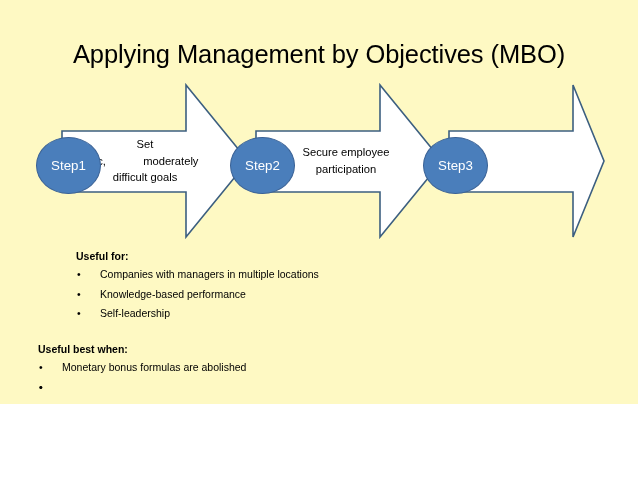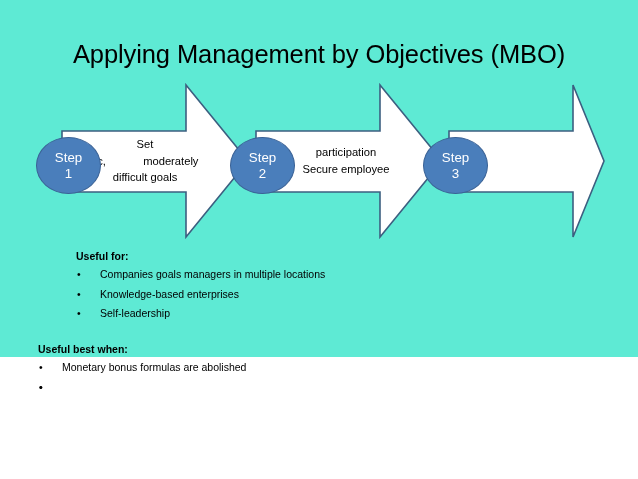--- a/index.html
+++ b/index.html
@@ -12,22 +12,22 @@
     background: #ffffff;
     font-family: "Liberation Sans", sans-serif;
     overflow: hidden;
     position: relative;
   }
 
   #slide {
     position: absolute;
     left: 0; top: 0;
     width: 638px;
-    height: 357px;
-    background: #5eead4;
+    height: 404px;
+    background: #fef9c3;
   }
 
   
   .slide-title {
     position: absolute;
     left: 0;
     top: 40px;
     width: 638px;
     text-align: center;
     font-size: 25.5px;
@@ -66,21 +66,21 @@
   .step-circle {
     position: absolute;
     background: #4a7ebb;
     border: 1px solid #3a6296;
     border-radius: 50%;
     color: #ffffff;
     font-size: 13.3px;
     line-height: 16px;
     text-align: center;
     display: flex;
-    flex-direction: column;
+    flex-direction: row;
     align-items: center;
     justify-content: center;
     box-sizing: border-box;
   }
   .step-circle .num {
     display: block;
   }
 
   
   .section {
@@ -130,22 +130,22 @@
       <polygon points="449,51 573,51 573,5 604,81 573,157 573,112 449,112" fill="#ffffff" stroke="#3c5f80" stroke-width="1.6" stroke-linejoin="miter"></polygon>
     </svg>
 
     <div class="step-text justified" style="left:84px; top:56px; width:122px;">
       <div>Set</div>
       <div style="white-space:pre;">fic,            moderately</div>
       <div>difficult goals</div>
     </div>
 
     <div class="step-text" style="left:288px; top:64px; width:116px;">
+      <div>Secure employee</div>
       <div>participation</div>
-      <div>Secure employee</div>
     </div>
 
 
     <div class="step-circle" style="left:36px; top:57px; width:65px; height:57px;">
       <span class="num">Step</span>
       <span class="num">1</span>
     </div>
 
     <div class="step-circle" style="left:230px; top:57px; width:65px; height:57px;">
       <span class="num">Step</span>
@@ -157,25 +157,25 @@
       <span class="num">3</span>
     </div>
 
   </div>
 
   <div class="section" style="top:248px;margin-left:38px;">
     <div class="section-heading">Useful for:</div>
 
     <div class="bullet-row">
       <span class="dot">•</span>
-      <span>Companies goals managers in multiple locations</span>
+      <span>Companies with managers in multiple locations</span>
     </div>
     <div class="bullet-row">
       <span class="dot">•</span>
-      <span>Knowledge-based enterprises</span>
+      <span>Knowledge-based performance</span>
     </div>
     <div class="bullet-row">
       <span class="dot">•</span>
       <span>Self-leadership</span>
     </div>
   </div>
 
   <div class="section" style="top:341px;">
     <div class="section-heading">Useful best when:</div>
 

